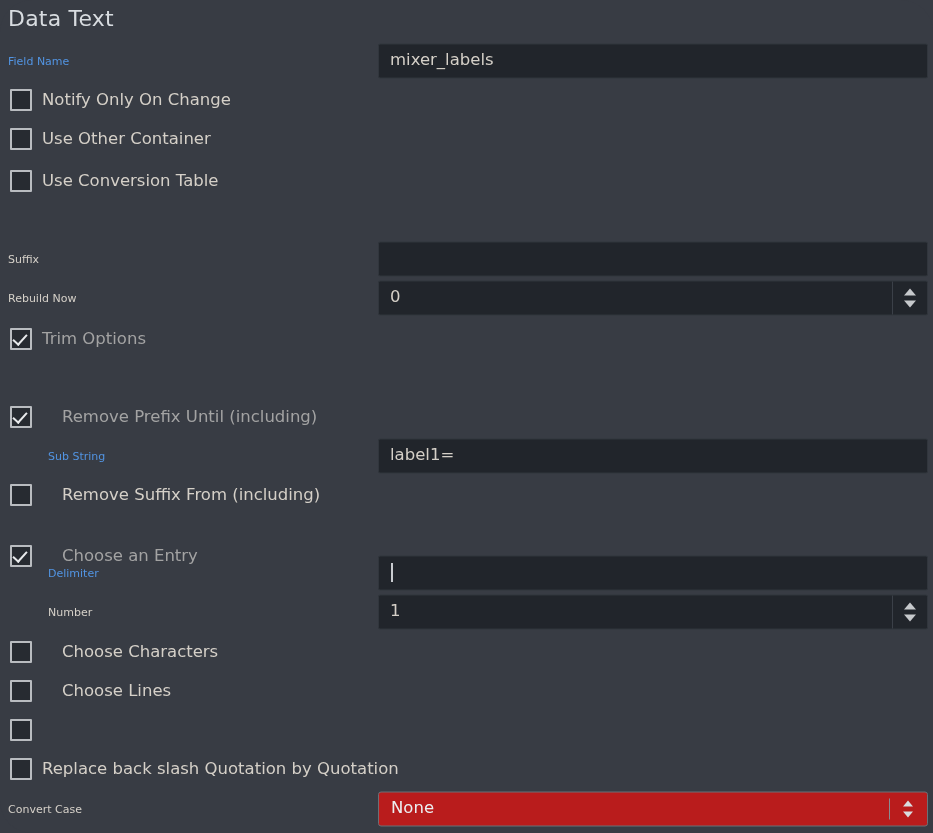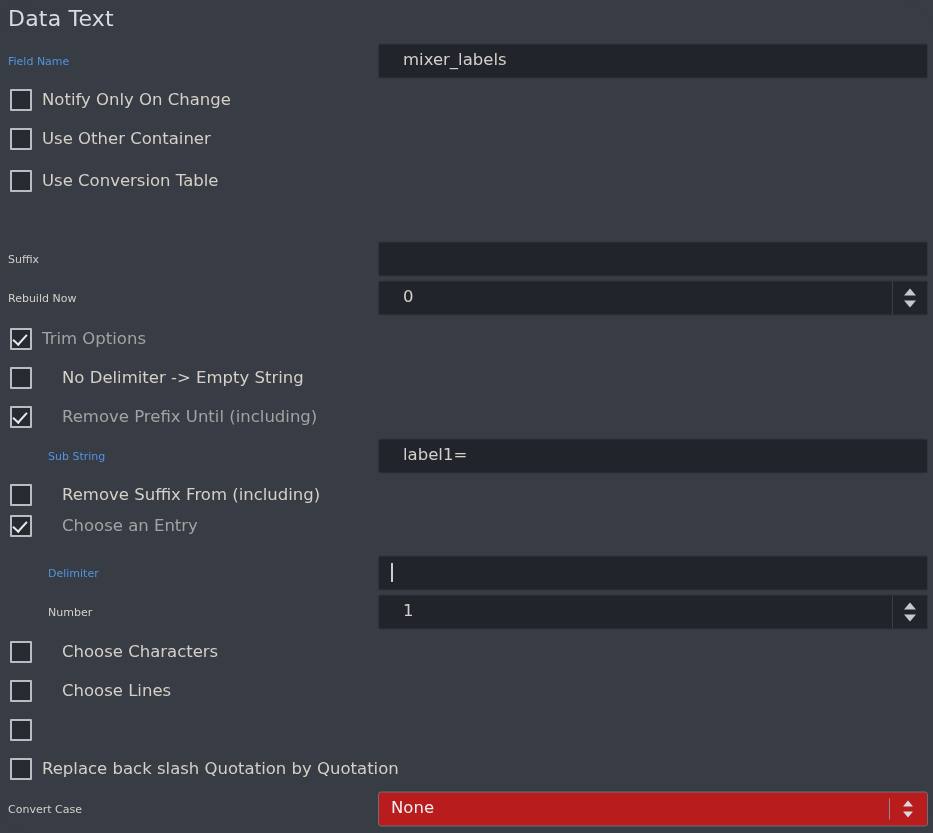--- a/index.html
+++ b/index.html
@@ -111,21 +111,20 @@
   }
   .field .val {
     position: absolute;
     left: 11px;
     top: 50%;
     transform: translateY(-50%);
     font-size: 16.5px;
     color: #d5d0c8;
     line-height: 1;
     white-space: nowrap;
-    margin-left: 13px;
   }
 
   
   .spin {
     position: absolute;
     right: 0;
     top: 0;
     bottom: 0;
     width: 34px;
     border-left: 1px solid #3b4048;
@@ -249,43 +248,39 @@
         <span class="tri down"></span>
       </span>
     </div>
   </div>
 
   <div class="row" style="top:319px">
     <span class="cb i0 check"></span>
     <span class="cb-label accent t0">Trim Options</span>
   </div>
 
-  <div class="row" style="top:358px">
-    <span class="cb i0"></span>
-    <span class="cb-label plain t1">No Delimiter -&gt; Empty String</span>
-  </div>
 
   <div class="row" style="top:397px">
     <span class="cb i0 check"></span>
     <span class="cb-label accent t1">Remove Prefix Until (including)</span>
   </div>
 
   <div class="row" style="top:436px">
     <span class="label accent lvl1">Sub String</span>
     <div class="field">
       <span class="val">label1=</span>
     </div>
   </div>
 
   <div class="row" style="top:475px">
     <span class="cb i0"></span>
     <span class="cb-label plain t1">Remove Suffix From (including)</span>
   </div>
 
-  <div class="row" style="top:506px">
+  <div class="row" style="top:536px">
     <span class="cb i0 check"></span>
     <span class="cb-label accent t1">Choose an Entry</span>
   </div>
 
   <div class="row" style="top:553px">
     <span class="label accent lvl1">Delimiter</span>
     <div class="field">
       <span class="caret"></span>
 
     </div>

